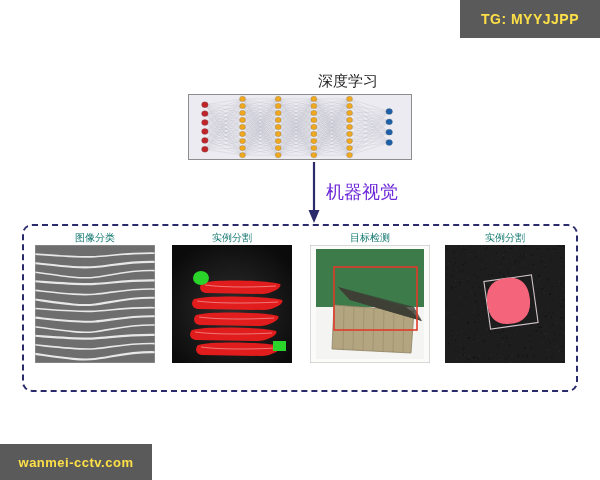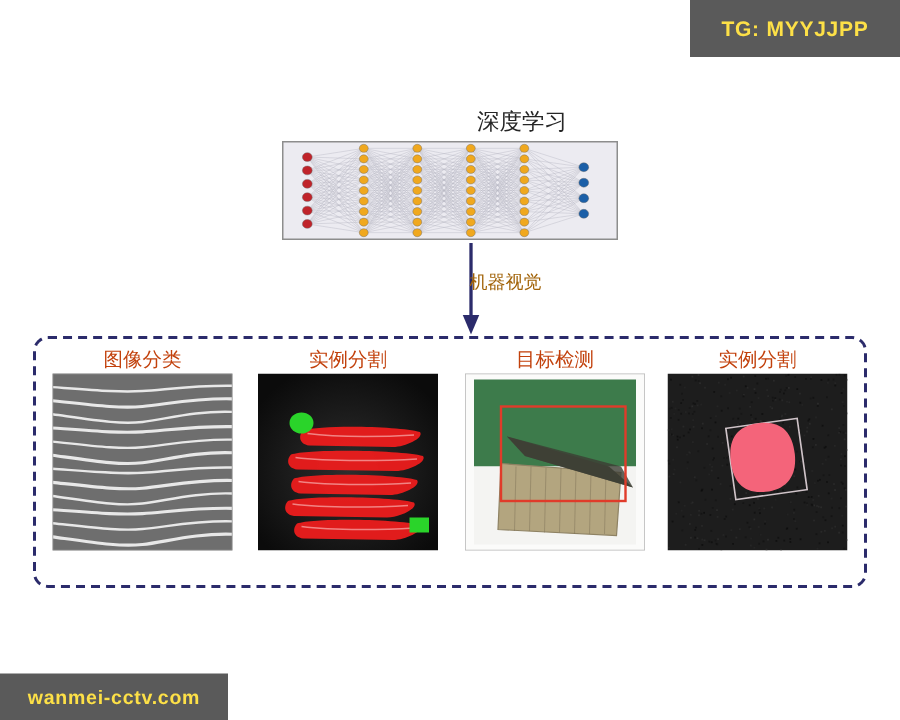--- a/index.html
+++ b/index.html
@@ -10,54 +10,54 @@
   }
   #stage{position:absolute;inset:0;width:600px;height:480px;}
 
   
   .badge{
     position:absolute;background:#5a5a5a;color:#fde047;
     font-weight:bold;letter-spacing:.5px;display:flex;
     align-items:center;justify-content:center;
   }
   #tg-badge{right:0;top:0;width:140px;height:38px;font-size:14px;}
-  #site-badge{left:0;bottom:0;width:152px;height:31px;font-size:13px;}
+  #site-badge{left:0;bottom:0;width:152px;height:36px;font-size:13px;}
 
   
   #dl-title{
     position:absolute;left:16px;top:72px;width:600px;text-align:center;
     font-size:15px;color:#262626;
     font-family:"DejaVu Sans","Liberation Sans",sans-serif;
     padding-left:32px;
   }
 
   
   #nn-panel{
     position:absolute;left:188px;top:94px;width:224px;height:66px;
     background:#ecebf1;border:1.5px solid #8d8d8d;box-sizing:border-box;
   }
   #nn-svg{display:block;width:100%;height:100%;}
 
   
   #arrow-wrap{position:absolute;left:307px;top:162px;width:14px;height:62px;}
   #arrow-wrap svg{display:block;}
   #mv-label{
-    position:absolute;left:313px;top:180px;font-size:12px;color:#a16207;
+    position:absolute;left:326px;top:180px;font-size:18px;color:#6d28d9;
     font-family:"DejaVu Sans","Liberation Sans",sans-serif;white-space:nowrap;
   }
 
   
   #task-box{
     position:absolute;left:22px;top:224px;width:556px;height:168px;
     border:2.5px dashed #2b2b6b;border-radius:10px;box-sizing:border-box;
   }
 
   .panel{position:absolute;top:231px;width:120px;}
   .panel-label{
-    text-align:center;font-size:13px;color:#c2410c;margin-bottom:0;
+    text-align:center;font-size:10px;color:#0f766e;margin-bottom:0;
     font-family:"DejaVu Sans","Liberation Sans",sans-serif;
   }
   .panel-img{
     width:120px;height:118px;display:block;border:0;
   }
   #panel-0{left:35px;}
   #panel-1{left:172px;}
   #panel-2{left:310px;}
   #panel-3{left:445px;}
 </style>

